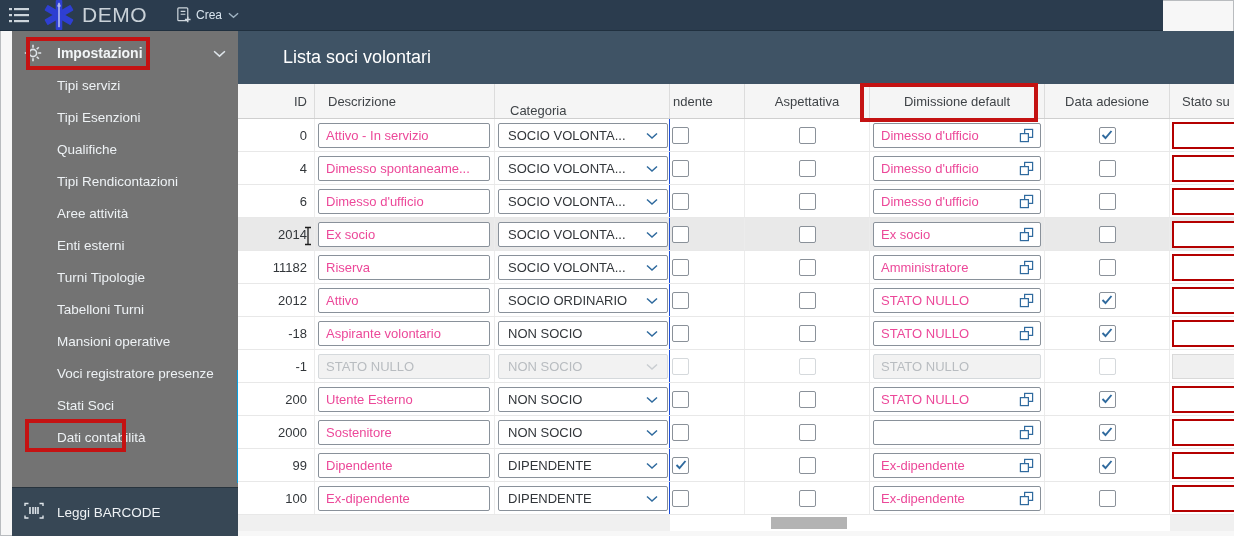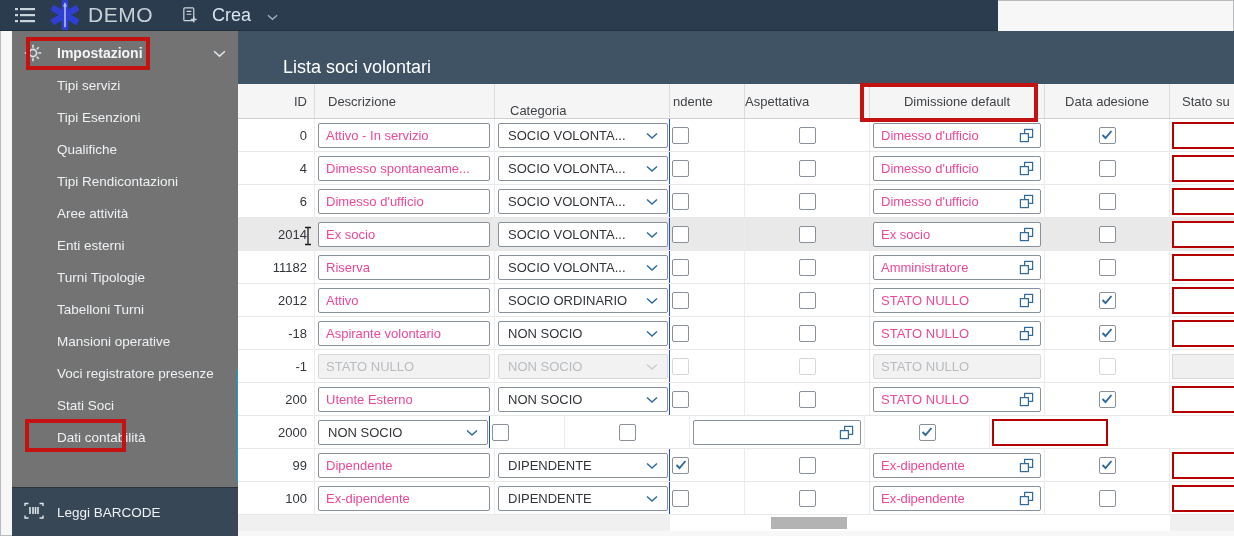--- a/index.html
+++ b/index.html
@@ -4,28 +4,28 @@
 <style>
   * { margin:0; padding:0; box-sizing:border-box; }
   body { font-family:"Liberation Sans", sans-serif; background:#e9e9e9; }
   #app {
     position:relative; width:1234px; height:536px; overflow:hidden;
     background:#f7f7f7; box-shadow:inset 0 0 0 1px #b9bcbf;
   }
 
   
   .topbar {
-    position:absolute; left:0; top:0; width:998px; height:31px;
+    position:absolute; left:0; top:0; width:1163px; height:31px;
     background:#2b3c4e; border-bottom:1px solid #20303f;
-    display:flex; align-items:center; overflow:hidden;padding-left:6px;
+    display:flex; align-items:center; overflow:hidden;
   }
   .menu-btn { width:38px; height:31px; display:flex; align-items:center; justify-content:center; cursor:pointer; }
   .logo { margin-left:6px; width:30px; height:30px; display:flex; align-items:center; }
   .brand { margin-left:8px; font-size:21px; letter-spacing:.5px; color:#c9d1d8; }
-  .crea { margin-left:28px; display:flex; align-items:center; gap:14px; color:#d8e4ee; font-size:18px; cursor:pointer; }
+  .crea { margin-left:28px; display:flex; align-items:center; gap:4px; color:#d8e4ee; font-size:12px; cursor:pointer; }
   .crea .chev { margin-left:2px; color:#9fb3c2; }
   .user { position:absolute; left:1206px; top:7px; font-size:14px; color:#e8eef3; white-space:nowrap; cursor:pointer; }
 
   
   .sidebar {
     position:absolute; left:12px; top:31px; width:238px; height:505px;
     background:#737373; overflow:hidden;
   }
   .side-head {
     height:39px; padding:5px 10px 0 12px; display:flex; align-items:center; cursor:pointer;
@@ -42,21 +42,21 @@
   .foot-item .ficon { width:22px; display:flex; }
   .foot-item span.t { margin-left:11px; }
   .side-scroll { position:absolute; left:225px; top:339px; width:10px; height:113px; background:#0a9ede; cursor:pointer; }
 
   
   .main { position:absolute; left:238px; top:31px; width:996px; height:505px; overflow:hidden; background:#f7f7f7; }
   .titlebar {
     position:absolute; left:0; top:0; width:996px; height:53px;
     background:#3f5365; box-shadow:0 3px 5px rgba(0,0,0,.3);
   }
-  .titlebar h1 { position:absolute; left:45px; top:10px; line-height:53px; font-size:18px; font-weight:400; color:#fff; }
+  .titlebar h1 { position:absolute; left:45px; top:0; line-height:53px; font-size:18px; font-weight:400; color:#fff; }
 
   .thead { position:absolute; left:0; top:53px; width:1052px; height:35px; background:#f5f5f5;
     border-bottom:1px solid #cfcfcf; display:flex; padding-left:2px; }
   .hcell { height:100%; display:flex; align-items:center; font-size:13px; color:#3f4347;
     border-right:1px solid #dcdcdc; cursor:pointer; overflow:hidden; white-space:nowrap; }
   .rows { position:absolute; left:0; top:88px; width:1052px; }
   .trow { display:flex; height:33px; background:#fff; border-bottom:1px solid #e8e8e8; padding-left:2px; }
   .trow.hover { background:#e9e9e9; }
   .tcell { height:100%; display:flex; align-items:center; justify-content:center; border-right:1px solid #ececec; overflow:visible; }
 
@@ -66,21 +66,21 @@
   .c-dip { width:75px; justify-content:flex-start; padding-left:2px; }
   .c-asp { width:125px; }
   .c-dim { width:175px; justify-content:flex-start; }
   .c-dat { width:125px; }
   .c-sta { width:120px; justify-content:flex-start; border-right:none; }
 
   .h-id { width:75px; justify-content:flex-end; padding-right:7px; }
   .h-desc { width:180px; padding-left:13px; }
   .h-cat { width:175px; padding-left:15px;align-items:flex-end; }
   .h-dip { width:75px; padding-left:3px; }
-  .h-asp { width:125px; }
+  .h-asp { width:125px; justify-content:center; }
   .h-dim { width:175px; justify-content:center; }
   .h-dat { width:125px; justify-content:center; }
   .h-sta { width:120px; padding-left:12px; border-right:none; }
 
   .inp {
     height:25px; background:#fff; border:1px solid #89919a; border-radius:2px;
     display:flex; align-items:center; padding:0 7px; font-size:13px; color:#ec4899;
     white-space:nowrap; overflow:hidden; cursor:text;
   }
   .inp.w-desc { margin-left:3px; width:172px; }
@@ -623,20 +623,25 @@
             </div>
           </div>
           <div class="tcell c-sta">
             <div class="stato-box"></div>
           </div>
         </div>
         <div class="trow">
           <div class="tcell c-id">
             <span>2000</span>
           </div>
+          <div class="tcell c-desc">
+            <div class="inp w-desc">
+              <span>Sostenitore</span>
+            </div>
+          </div>
           <div class="tcell c-cat">
             <div class="sel">
               <span class="val">NON SOCIO</span>
               <span class="chev"><svg width="12" height="8" viewBox="0 0 12 7" fill="none" stroke="currentColor" stroke-width="1.5">
                   <path d="M1 1l5 4.5L11 1"></path>
                 </svg></span>
             </div>
           </div>
           <div class="tcell c-dip">
             <div class="cb"></div>

